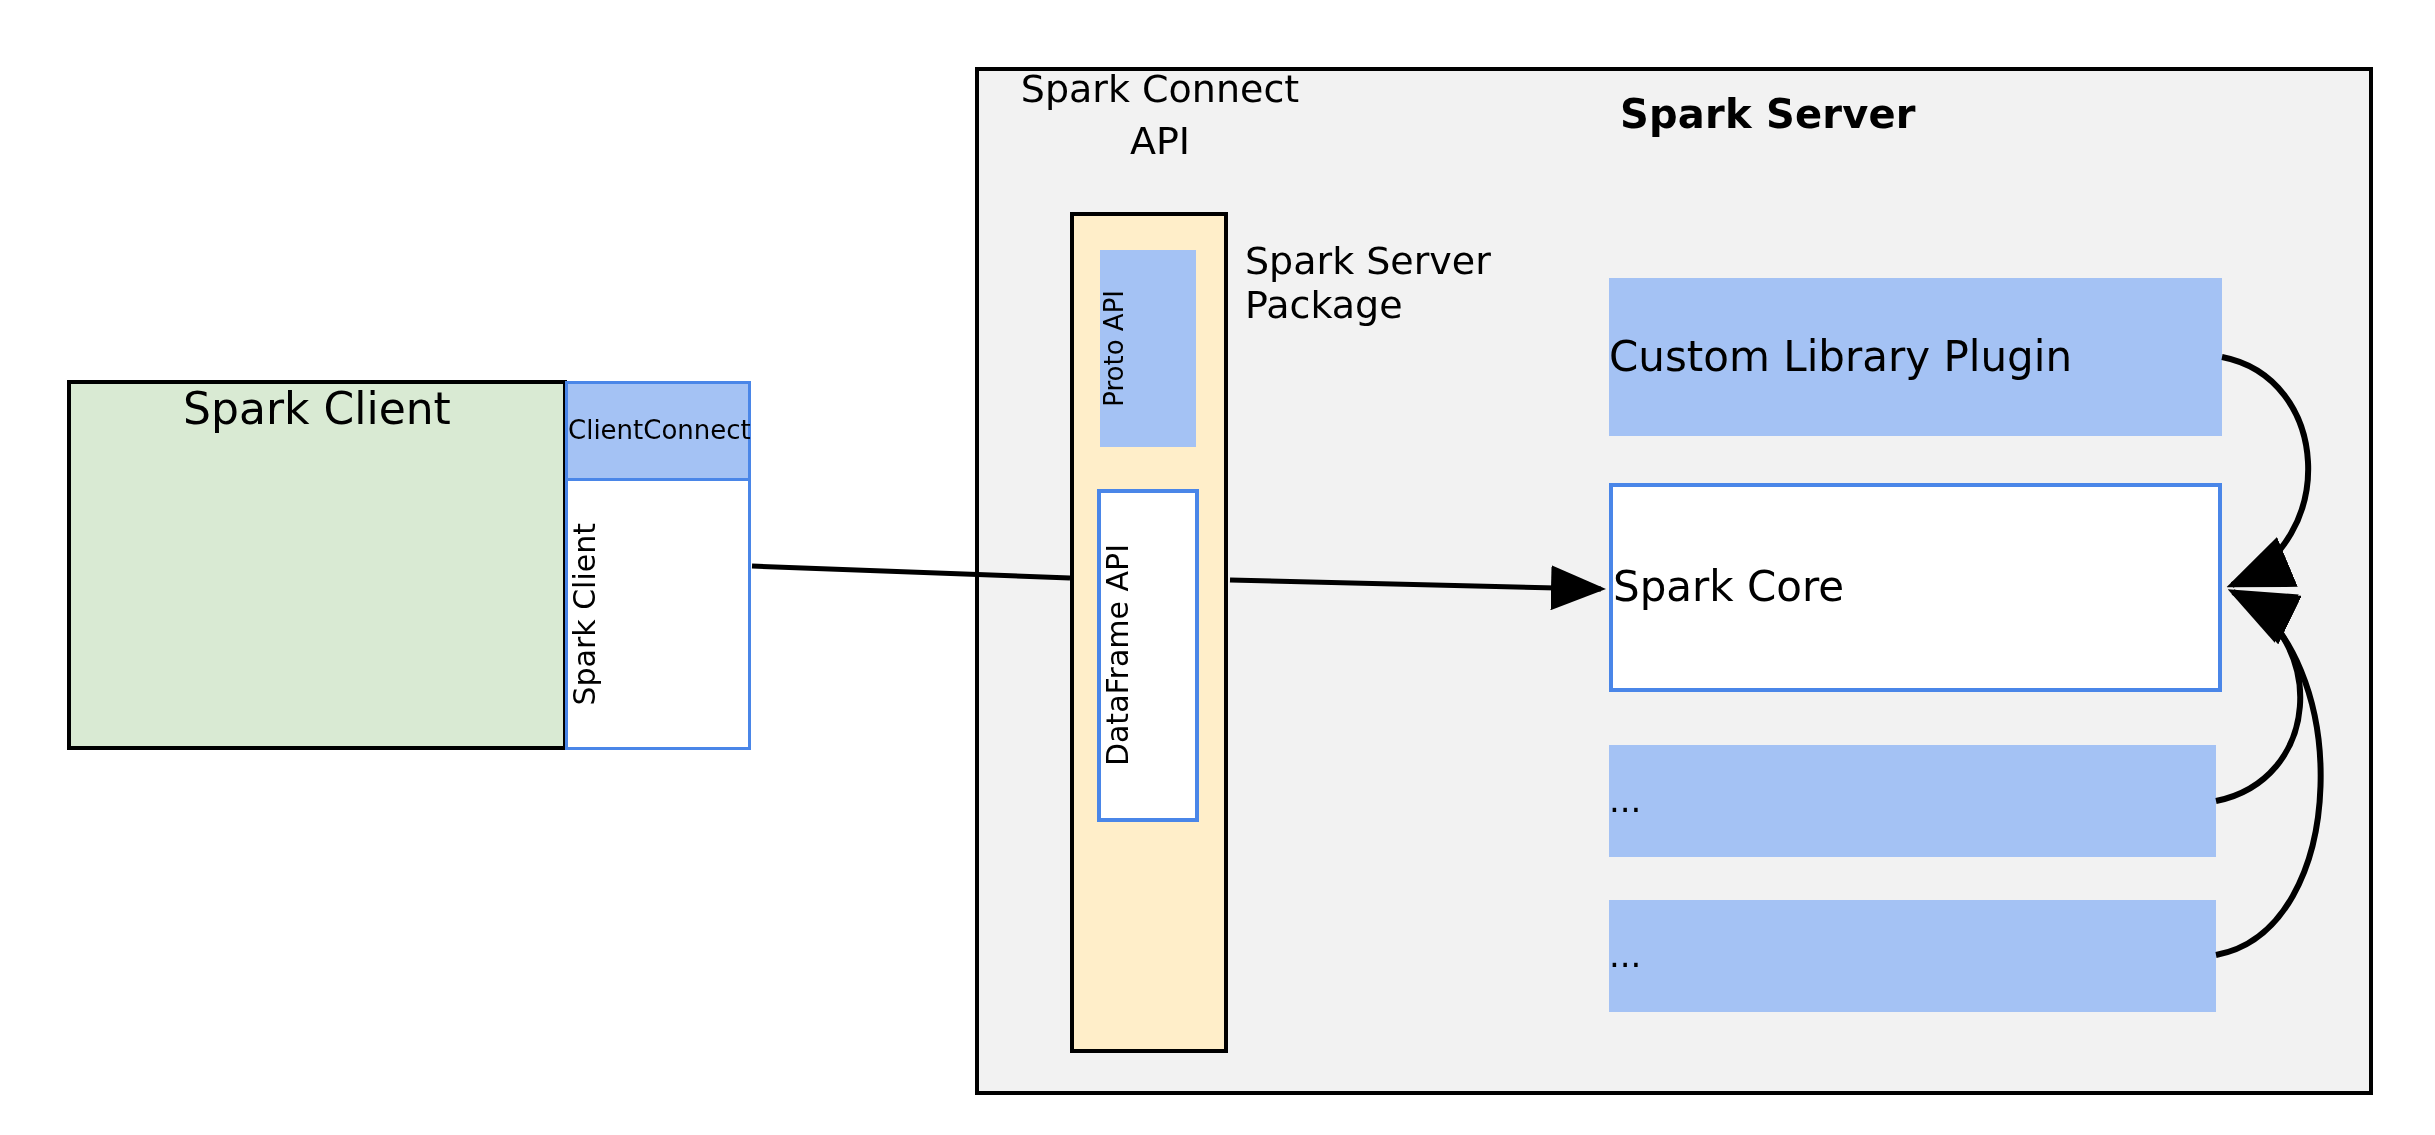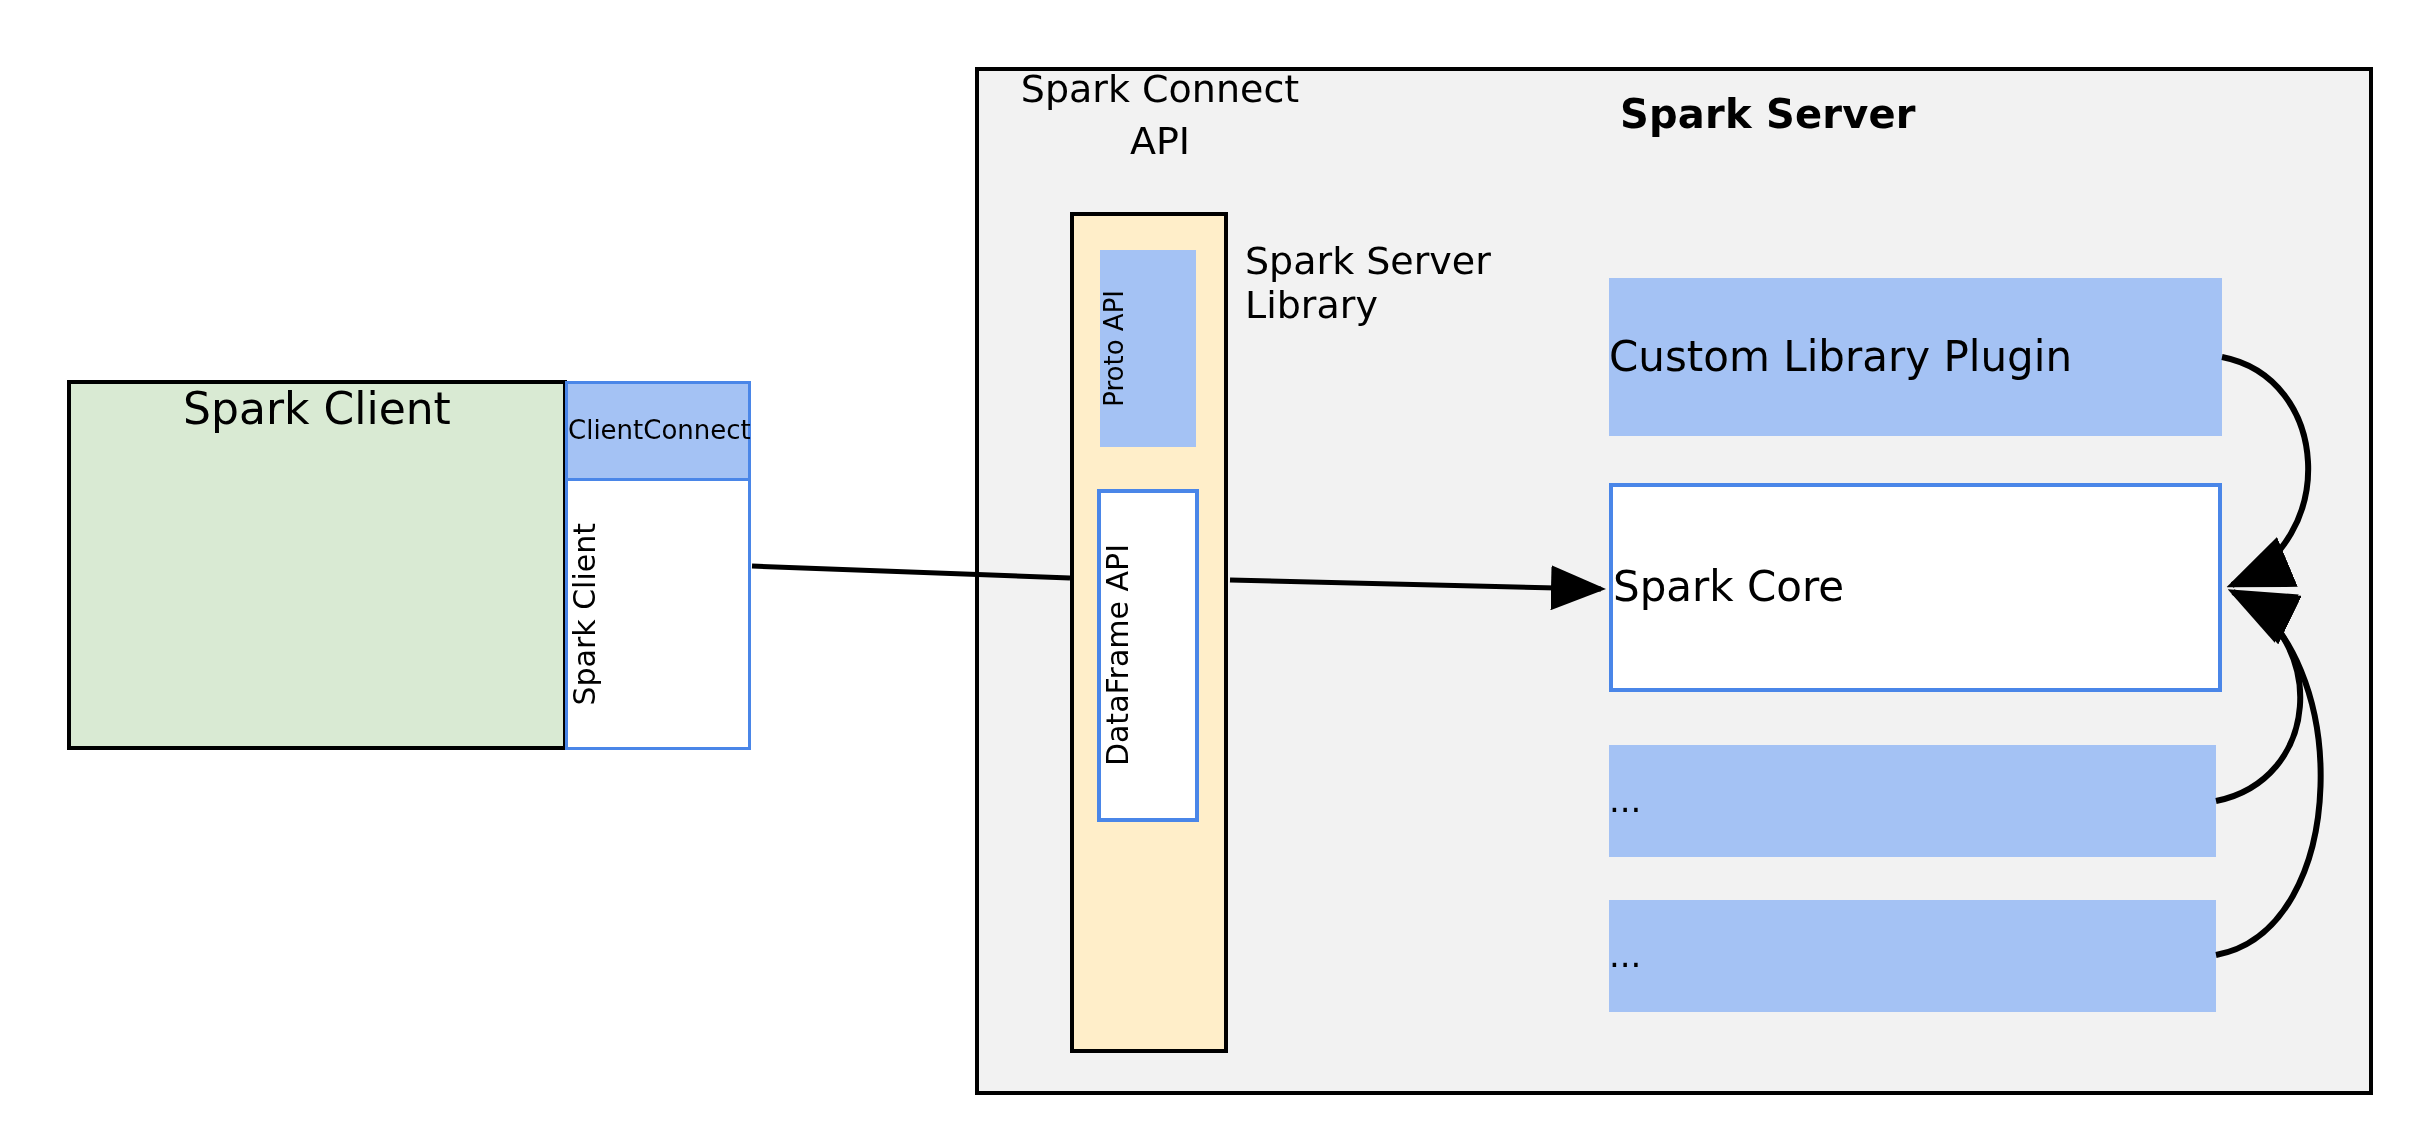--- a/index.html
+++ b/index.html
@@ -161,21 +161,21 @@
 
   <div class="box" id="spark-connect-api-label">
     <span>Spark Connect</span>
     <span>API</span>
   </div>
 
   <div class="box" id="server-title">Spark Server</div>
 
   <div class="box" id="spark-server-library-label">
     <span>Spark Server</span>
-    <span>Library</span>
+    <span>Package</span>
   </div>
 
   <div class="box" id="connect-column"></div>
 
   <div class="box" id="proto-api-box">
     <span class="vtext">Proto API</span>
   </div>
 
   <div class="box" id="dataframe-api-box">
     <span class="vtext">DataFrame API</span>

